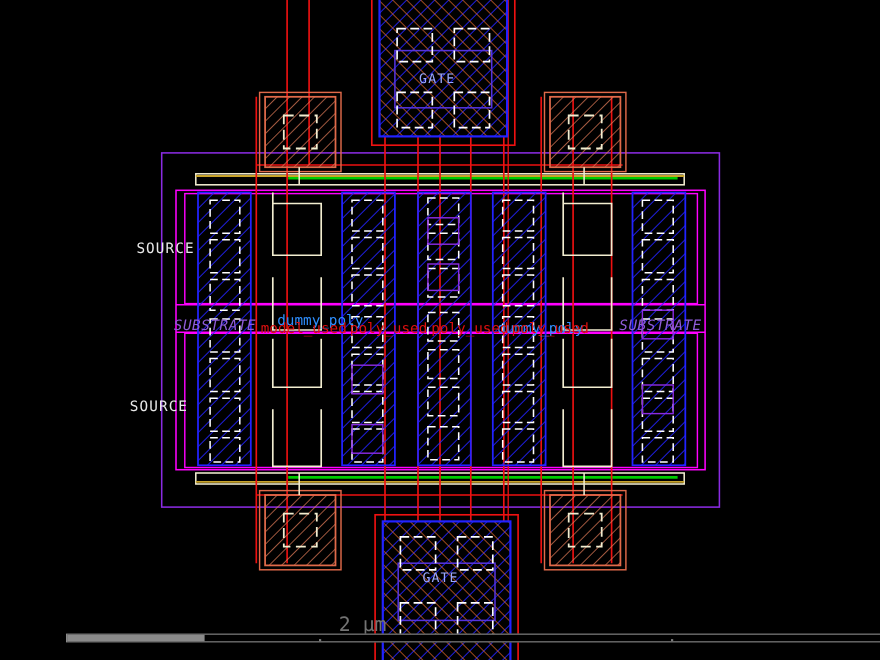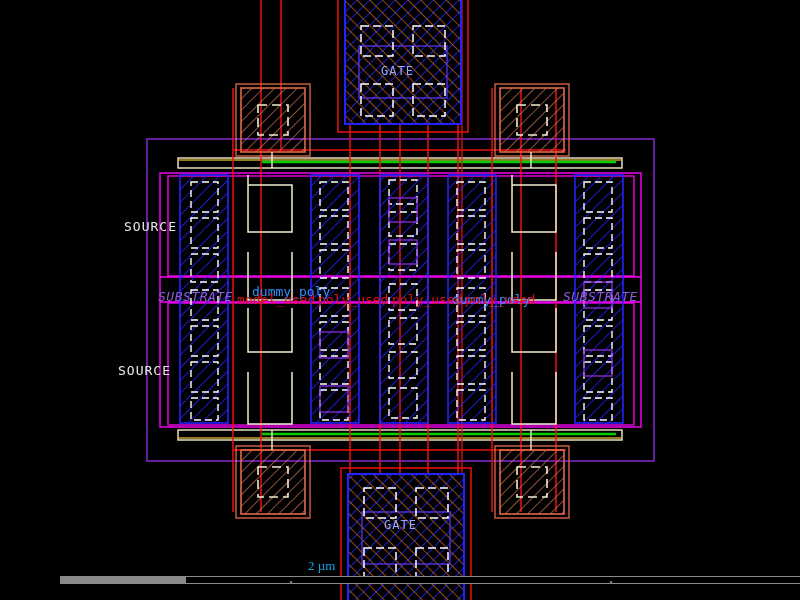--- a/index.html
+++ b/index.html
@@ -6,21 +6,21 @@
   body{width:800px;height:600px;overflow:hidden;
        font-family:"DejaVu Sans Mono","Liberation Mono",monospace;}
   #stage{position:relative;width:800px;height:600px;background:#000;}
   svg#layout{position:absolute;left:0;top:0;width:800px;height:600px;display:block;}
   .lbl{position:absolute;white-space:pre;pointer-events:none;}
   .lbl-drain,.lbl-source{color:#e8e8e8;font-size:13px;letter-spacing:1px;}
   .lbl-gate{color:#9aa8ff;font-size:12px;letter-spacing:1px;}
   .lbl-sub{color:#8f5cd8;font-size:13px;letter-spacing:0.5px;font-style:italic;}
   .lbl-dummy{color:#2f8fff;font-size:13px;letter-spacing:0px;}
   .lbl-model{color:#e01010;font-size:13px;letter-spacing:0px;}
-  .scaletext{position:absolute;color:#0ea5e9;font-size:13px;font-family:Liberation Serif, serif;}
+  .scaletext{position:absolute;color:#737373;font-size:18px;}
   #scalebar{position:absolute;left:60px;top:576px;width:940px;height:8px;
             border:1px solid #8a8a8a;box-sizing:border-box;background:#000;}
   #scalefill{position:absolute;left:0;top:0;width:125px;height:100%;background:#8a8a8a;}
   #dot1{position:absolute;left:290px;top:581px;width:2px;height:2px;background:#7a7a7a;}
   #dot2{position:absolute;left:610px;top:581px;width:2px;height:2px;background:#7a7a7a;}
 </style>
 </head>
 <body>
 
 <div id="stage">

